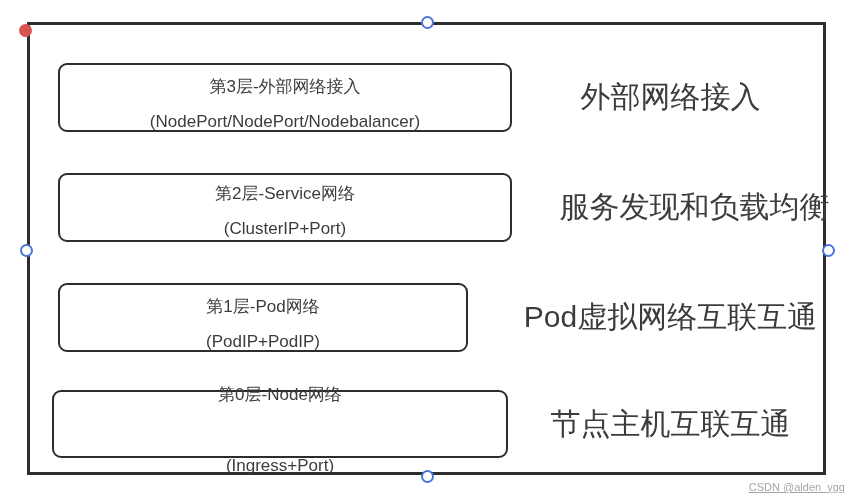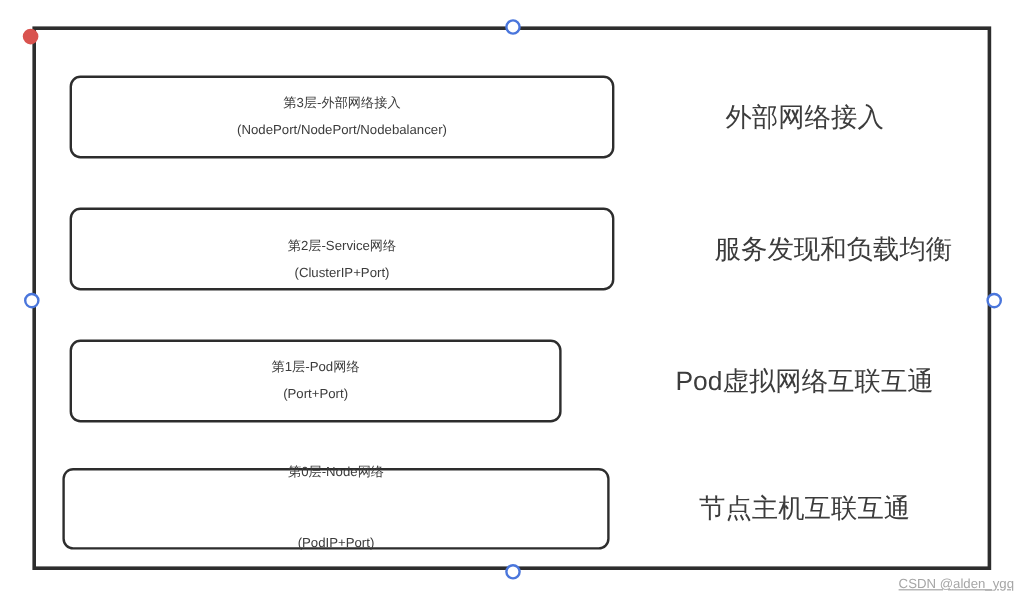--- a/index.html
+++ b/index.html
@@ -58,38 +58,39 @@
     background: #ffffff;
     box-sizing: border-box;
     display: flex;
     flex-direction: column;
     align-items: center;
     justify-content: center;
     color: var(--text, #3c3c3c);
   }
   .layer-box .title,
   .layer-box .subtitle {
-    font-size: 11px;
+    font-size: 17px;
     line-height: 23px;
     text-align: center;
     white-space: nowrap;
+    margin-top: 12px;
   }
   .box-1 { left: 58px; top: 63px;  width: 454px; height: 69px; }
   .box-2 { left: 58px; top: 173px; width: 454px; height: 69px; justify-content: flex-end; }
   .box-3 { left: 58px; top: 283px; width: 410px; height: 69px; }
   .box-4 { left: 52px; top: 390px; width: 456px; height: 68px; gap: 36px; }
   
   .side-label {
     position: absolute;
     left: 512px;
     width: 317px;
     display: flex;
     align-items: center;
     justify-content: center;
-    font-size: 22px;
+    font-size: 30px;
     color: var(--text, #3c3c3c);
     white-space: nowrap;
   }
   .label-1 { top: 63px;  height: 69px; }
   .label-2 { top: 173px; height: 69px; margin-left: 24px; }
   .label-3 { top: 283px; height: 69px; }
   .label-4 { top: 390px; height: 68px; }
   
   .watermark {
     position: absolute;
@@ -120,25 +121,25 @@
   <div class="side-label label-1">外部网络接入</div>
 
   <div class="layer-box box-2">
     <div class="title">第2层-Service网络</div>
     <div class="subtitle">(ClusterIP+Port)</div>
   </div>
   <div class="side-label label-2">服务发现和负载均衡</div>
 
   <div class="layer-box box-3">
     <div class="title">第1层-Pod网络</div>
-    <div class="subtitle">(Port+Port)</div>
+    <div class="subtitle">(PodIP+PodIP)</div>
   </div>
   <div class="side-label label-3">Pod虚拟网络互联互通</div>
 
   <div class="layer-box box-4">
     <div class="title">第0层-Node网络</div>
-    <div class="subtitle">(PodIP+Port)</div>
+    <div class="subtitle">(Ingress+Port)</div>
   </div>
   <div class="side-label label-4">节点主机互联互通</div>
 
   <div class="watermark">CSDN @alden_ygq</div>
 
 </div>
 
 </body></html>

